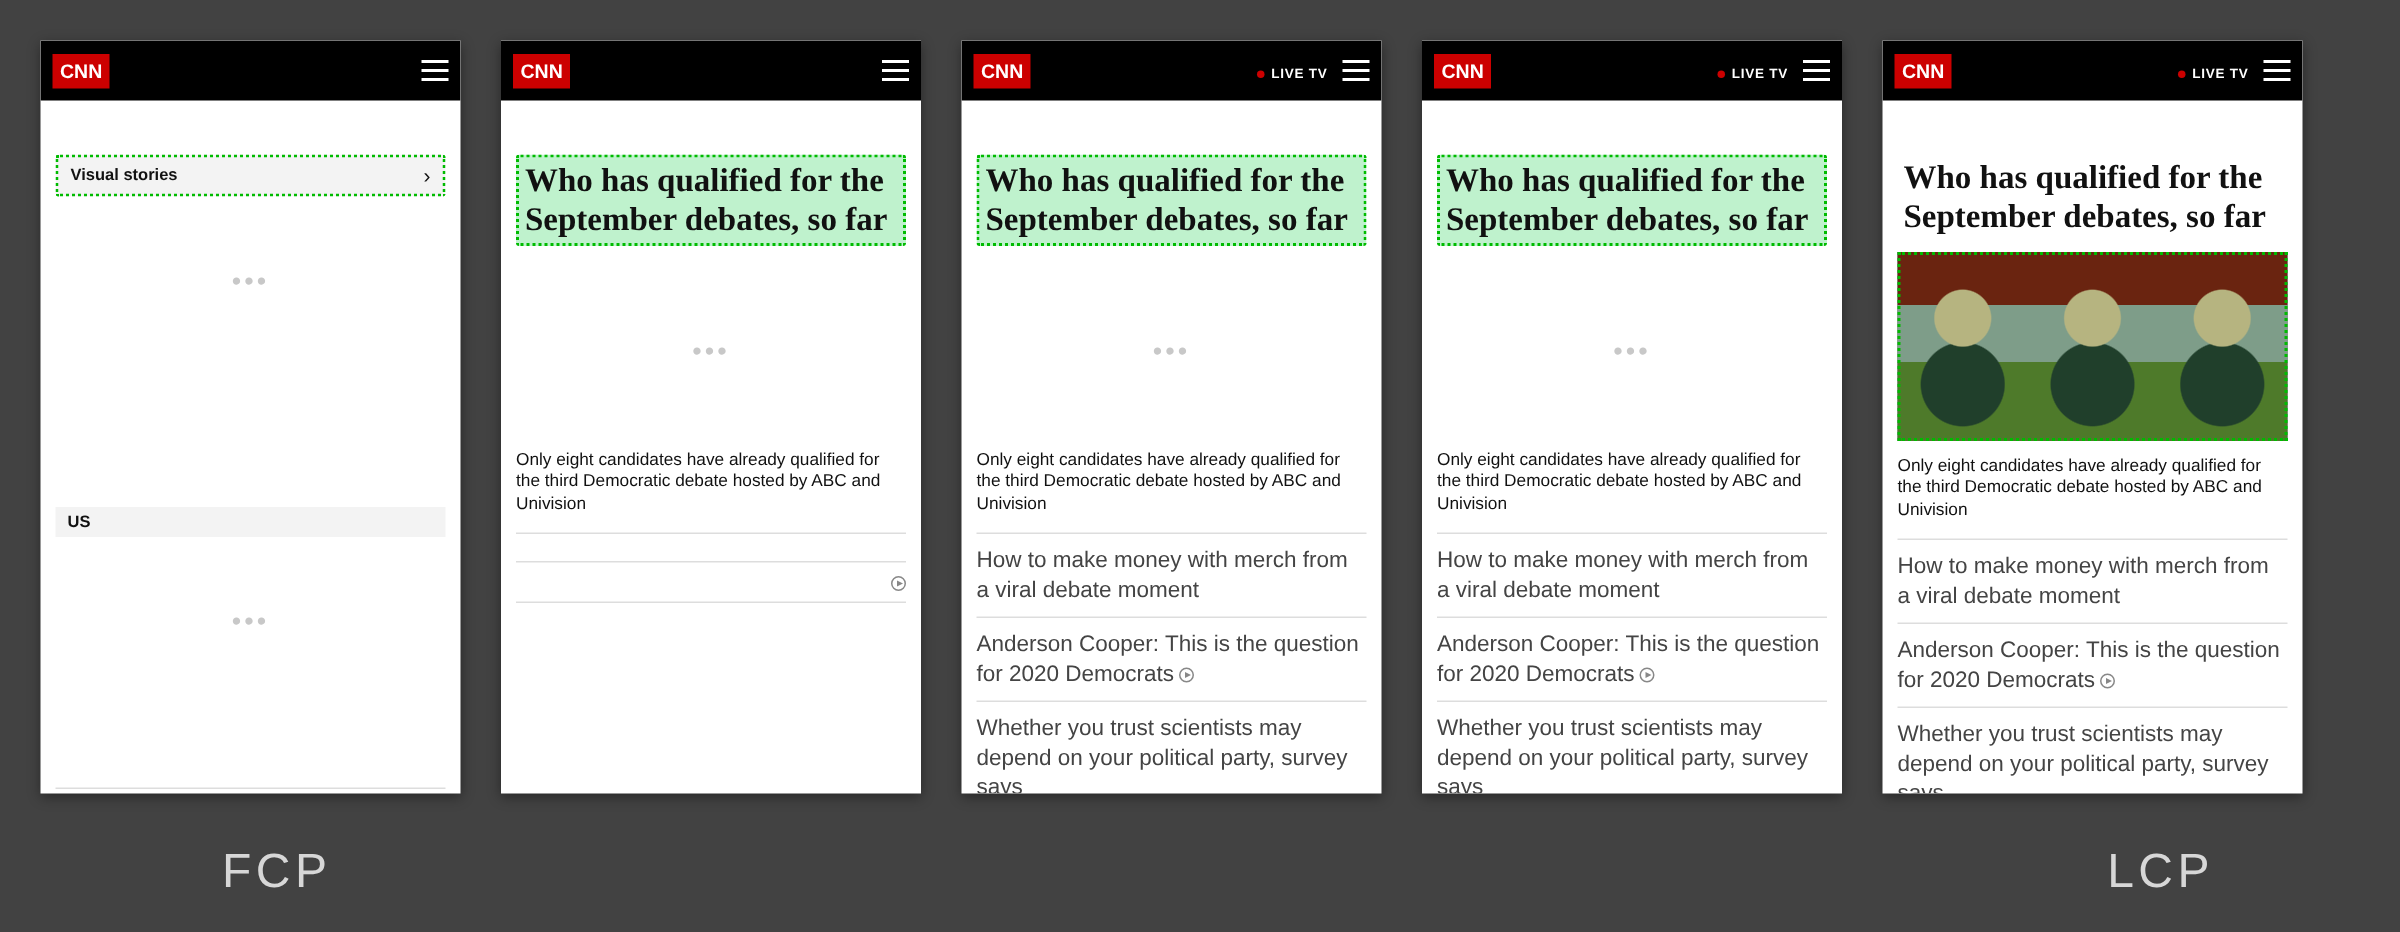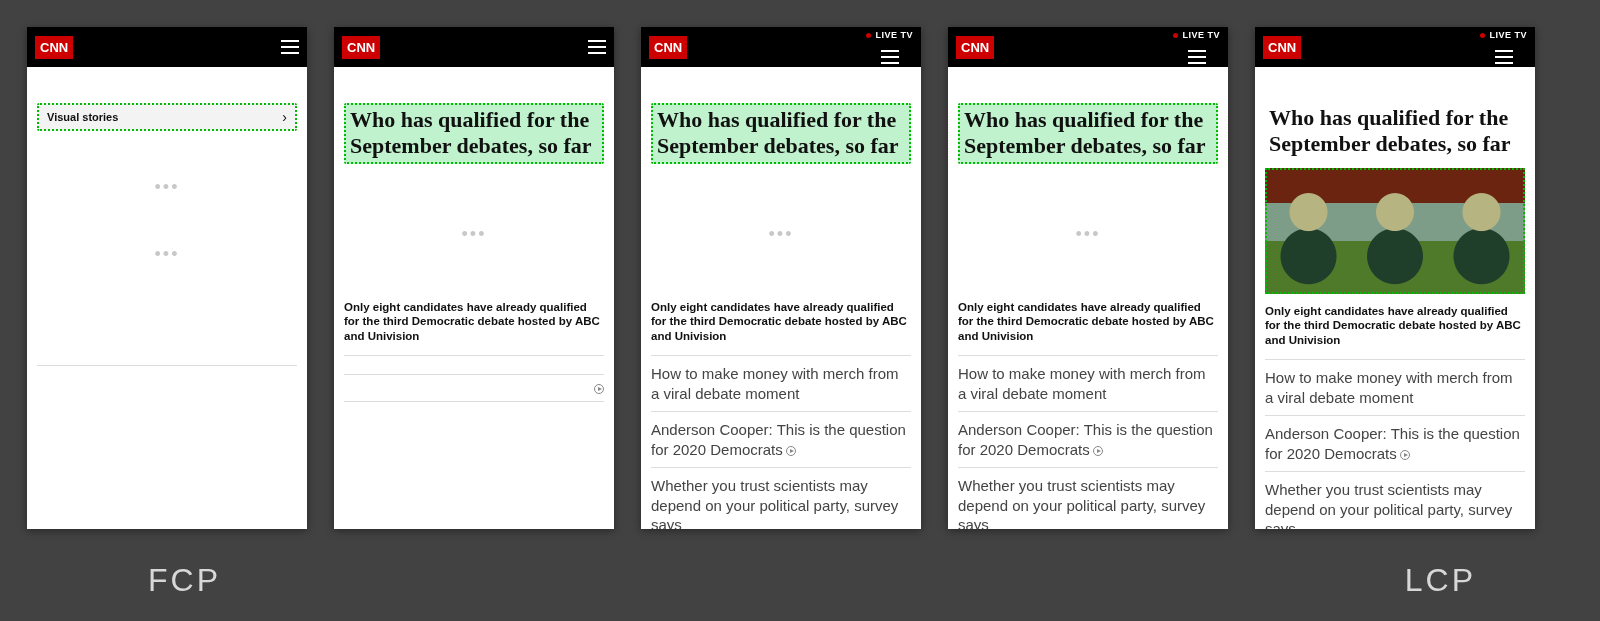--- a/index.html
+++ b/index.html
@@ -33,21 +33,21 @@
   }
   .cnn-logo {
     background: #c00;
     color: #fff;
     font-weight: 900;
     font-size: 13px;
     letter-spacing: 0;
     padding: 5px 5px;
     line-height: 1;
   }
-  .header-right { display:flex; align-items:center; gap:10px;flex-direction:column; }
+  .header-right { display:flex; align-items:flex-end; gap:10px; }
   .live-tv { color:#fff; font-size:9px; font-weight:600; letter-spacing:0.5px; display:flex; align-items:center; gap:4px; }
   .live-dot { width:5px; height:5px; background:#c00; border-radius:50%; }
   .burger { display:flex; flex-direction:column; gap:4px; cursor:pointer; }
   .burger span { display:block; width:18px; height:2px; background:#fff; }
   .content { flex:1; padding:8px 10px 0 10px; font-size:12px; color:#111; overflow:hidden;margin-top:28px; }
   .highlight {
     border: 2px dotted #0b0;
     background: #bff2cd;
     border-radius: 2px;
   }
@@ -72,21 +72,21 @@
   .hero-hl { border:2px dotted #0b0; background:rgba(30,200,90,.18); position:absolute; inset:0; }
   .hero-img { position:absolute; inset:0; display:flex; }
   .person { flex:1; background:#333; position:relative; overflow:hidden; }
   .person::before{
     content:""; position:absolute; inset:0;
     background:
       radial-gradient(circle at 50% 35%, #d8b089 0 20%, transparent 21%),
       radial-gradient(circle at 50% 70%, #222 0 28%, transparent 29%),
       linear-gradient(#7c0000 0 28%, #949494 28% 58%, #5a6a20 58% 100%);
   }
-  .lead { font-weight:700; font-size:11.5px; line-height:1.25; padding:2px 0 6px; }
+  .lead { font-weight:400; font-size:11.5px; line-height:1.25; padding:2px 0 6px; }
   .rule { border:0; border-top:1px solid #ddd; margin:6px 0; }
   .story { font-size:15px; color:#444; line-height:1.3; padding:2px 0; }
   .play-icon { display:inline-block; width:10px; height:10px; border:1px solid #888; border-radius:50%; position:relative; margin-left:3px; vertical-align:middle; }
   .play-icon::after { content:""; position:absolute; left:3px; top:2px; border-left:4px solid #888; border-top:2.5px solid transparent; border-bottom:2.5px solid transparent; }
   .bottom-img { height:60px; margin-top:8px;
     background: linear-gradient(#6c7360 0 40%, #3c3f36 40% 60%, #a57a5d 60% 100%);
   }
   .bottom-img.gray { background:#d8d8d8; display:flex; align-items:flex-end; justify-content:center; }
   .gray-block { width:80px; height:34px; background:#9d9d9d; border-radius:2px 2px 0 0; }
   .loading-dots-lg { height:126px; display:flex; align-items:center; justify-content:center; color:#c8c8c8; font-size:18px; letter-spacing:2px; }
@@ -109,20 +109,23 @@
           <span></span>
         </div>
     </div>
   </div>
   <div class="content">
     <div class="section-bar highlight">
       <span>Visual stories</span>
       <span class="chev">›</span>
     </div>
     <div class="dots">•••</div>
+    <div class="section-bar-small">
+      <span>US</span>
+    </div>
     <div class="dots">•••</div>
     <hr class="rule" style="margin-top:100px">
   </div>
 </div>
 
 <div class="frame">
   <div class="header">
     <div class="cnn-logo">CNN</div>
     <div class="header-right">
       <div class="burger">

